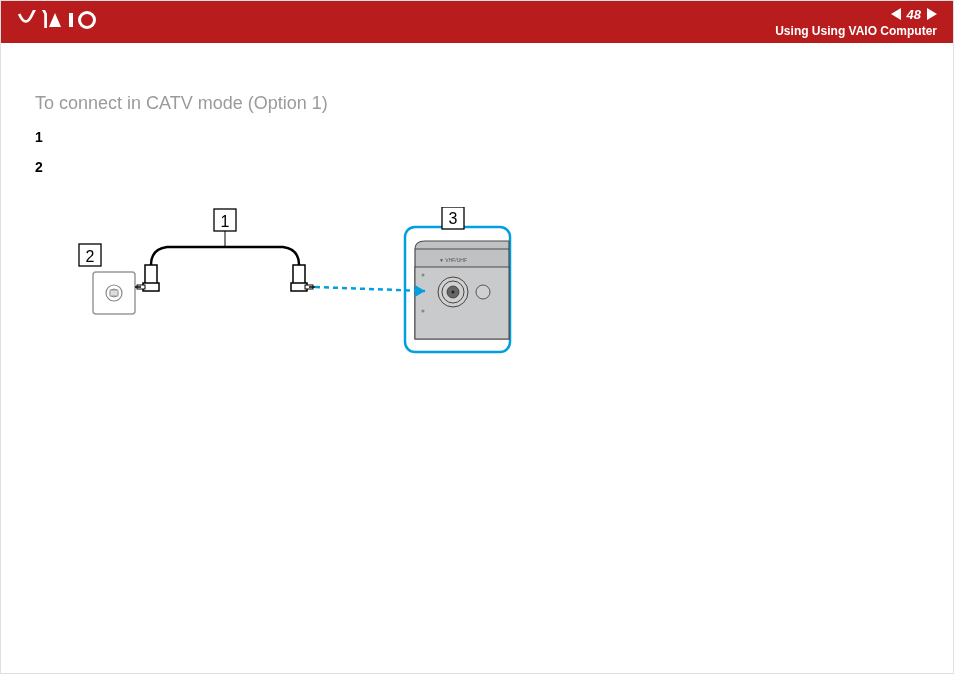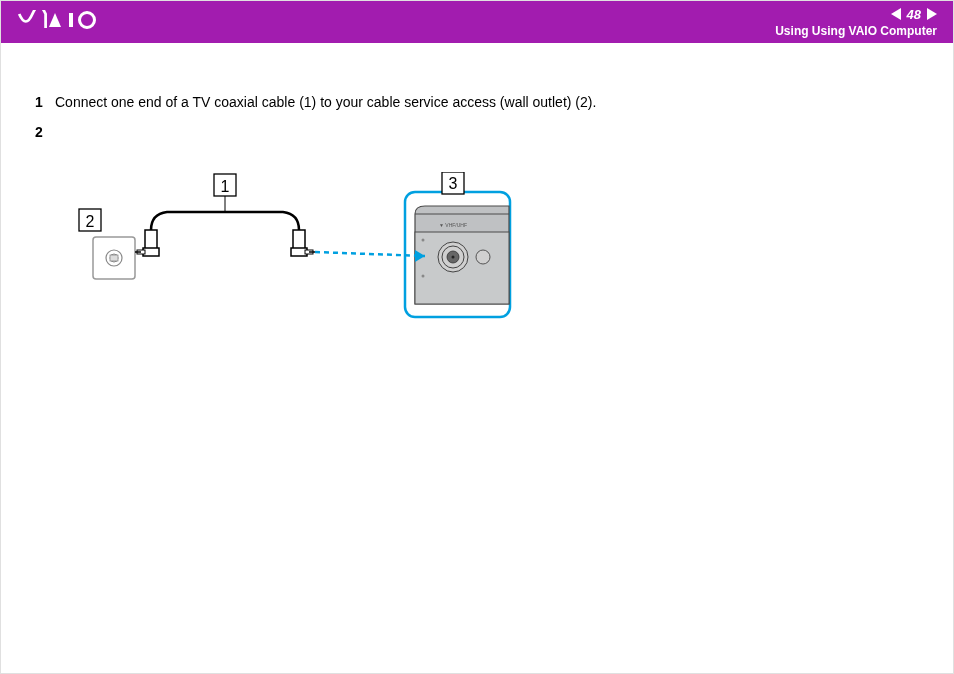--- a/index.html
+++ b/index.html
@@ -7,21 +7,21 @@
     width: 954px;
     height: 674px;
     font-family: Arial, Helvetica, sans-serif;
     background: #ffffff;
     border: 1px solid #e0e0e0;
     position: relative;
   }
   .header {
     width: 100%;
     height: 42px;
-    background: #a21caf;
+    background: #b91c1c;
     display: flex;
     align-items: center;
     justify-content: space-between;
     padding: 0 16px;
   }
   .logo {
     color: #ffffff;
     font-size: 24px;
     font-weight: 300;
     letter-spacing: 2px;
@@ -171,26 +171,24 @@
     <div class="page-nav">
       <div class="nav-arrow nav-arrow-left"></div>
       <span class="page-number">48</span>
       <div class="nav-arrow nav-arrow-right"></div>
     </div>
     <div class="breadcrumb">Using Using VAIO Computer</div>
   </div>
 </div>
 
 <div class="content">
+  <h2 class="subtitle">To connect in CATV mode (Option 1)</h2>
 
   <div class="step">
     <span class="step-num">1</span>
-    <span class="step-text">
-      <span>Connect one end of a TV coaxial cable (1) to your cable service access (wall outlet) (2).</span><b></b><span></span>
-    </span>
   </div>
   <div class="step">
     <span class="step-num">2</span>
   </div>
 
   <div class="diagram">
     <svg width="460" height="150" viewBox="0 0 460 150">
 
       <g>
         <rect class="wall-plate" x="28" y="65" width="42" height="42" rx="3"></rect>

